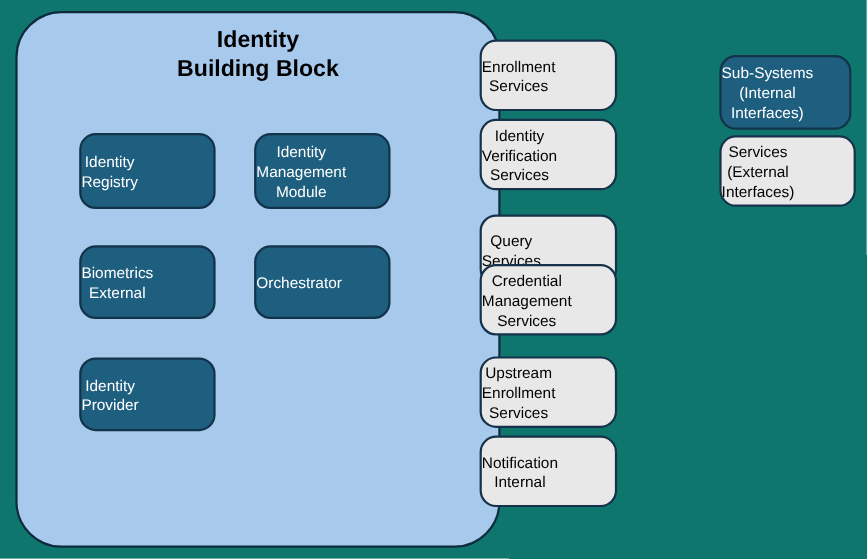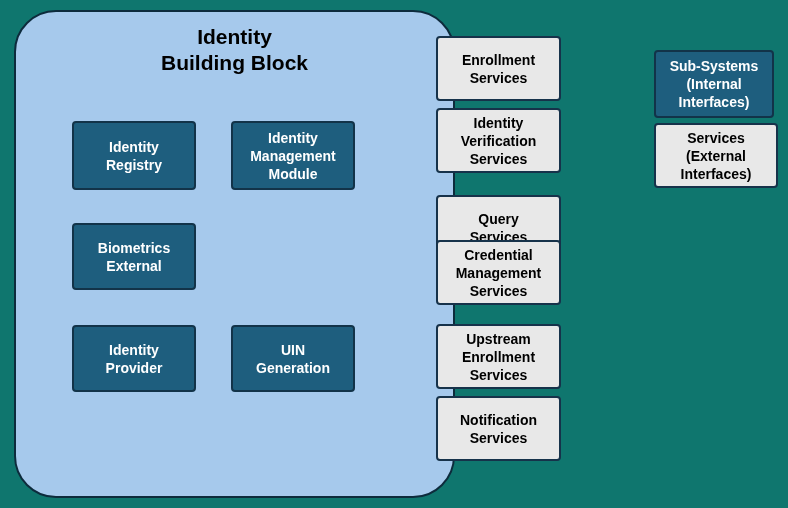--- a/index.html
+++ b/index.html
@@ -34,27 +34,26 @@
     white-space: pre-line;
     color: var(--text, #000000);
   }
 
   
   .box {
     position: absolute;
     box-sizing: border-box;
     display: flex;
     align-items: center;
-    justify-content: center;
+    justify-content: flex-start;
     text-align: center;
     font-size: 14px;
     line-height: 18px;
     white-space: pre-line;
-    border-radius: 4px;
-    font-weight: bold;
+    border-radius: 15px;
   }
 
   
   .sub {
     width: 124px; height: 67px;
     background: var(--subsystem-fill, #1E5E7E);
     border: 2px solid var(--subsystem-border, #123349);
     color: var(--subsystem-text, #FFFFFF);
   }
   .col1 { left: 72px; }
@@ -119,27 +118,26 @@
   </div>
   <div class="box sub col2 row1">
     <span>Identity
 Management
 Module</span>
   </div>
   <div class="box sub col1 row2">
     <span>Biometrics
 External</span>
   </div>
+  <div class="box sub col2 row2">
+    <span>Orchestrator</span>
+  </div>
   <div class="box sub col1 row3">
     <span>Identity
 Provider</span>
-  </div>
-  <div class="box sub col2 row3">
-    <span>UIN
-Generation</span>
   </div>
 
   <div class="box svc svc1">
     <span>Enrollment
 Services</span>
   </div>
   <div class="box svc svc2">
     <span>Identity
 Verification
 Services</span>
@@ -153,21 +151,21 @@
 Management
 Services</span>
   </div>
   <div class="box svc svc5">
     <span>Upstream
 Enrollment
 Services</span>
   </div>
   <div class="box svc svc6">
     <span>Notification
-Services</span>
+Internal</span>
   </div>
 
   <div class="box legend-sub">
     <span>Sub-Systems
 (Internal
 Interfaces)</span>
   </div>
   <div class="box legend-svc">
     <span>Services
 (External

